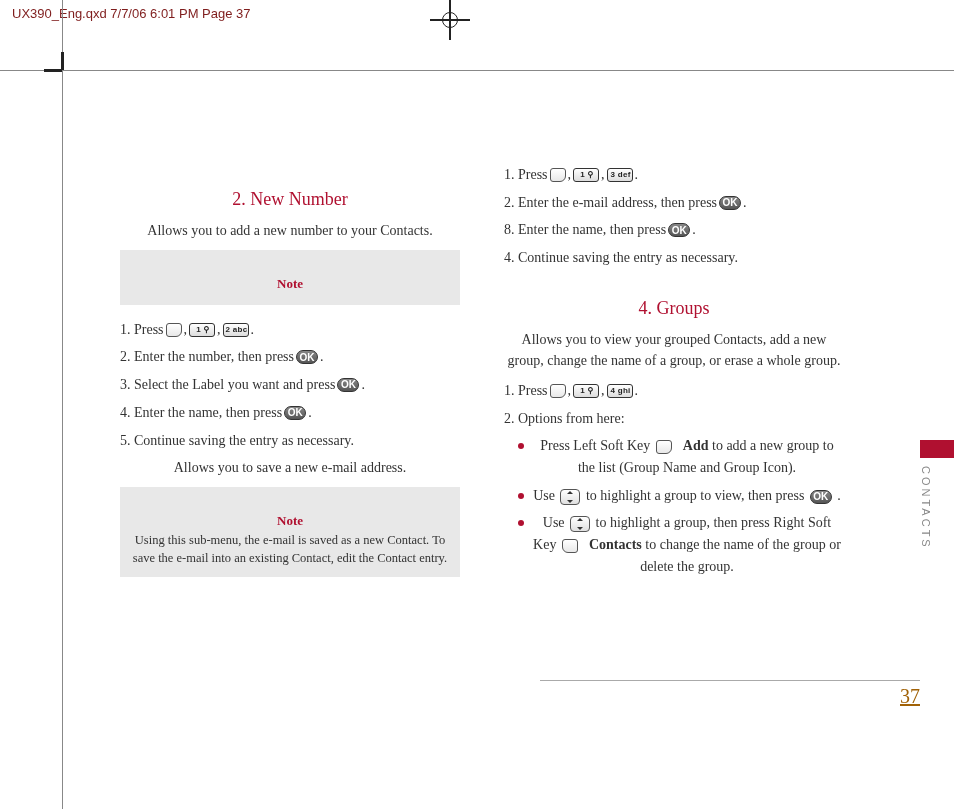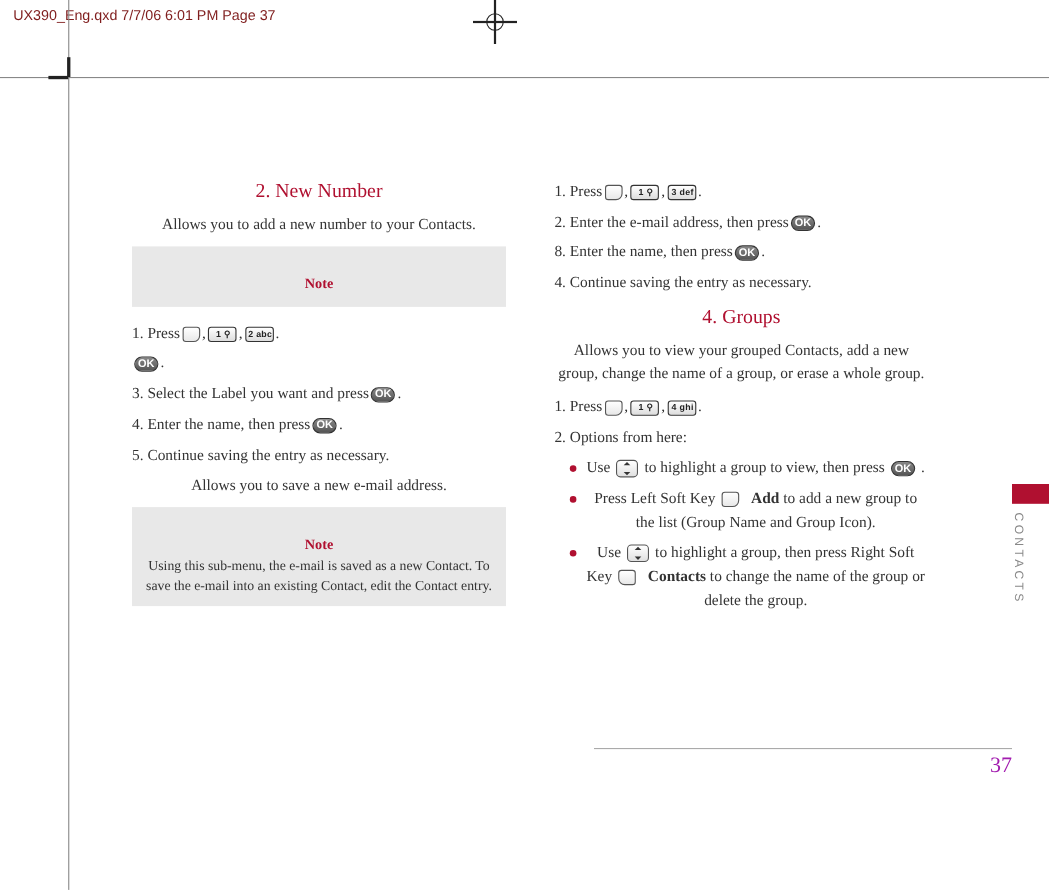--- a/index.html
+++ b/index.html
@@ -59,21 +59,21 @@
     width: 340px;
     font-size: 14px;
     line-height: 1.55;
     color: #333;
     text-align: center;
   }
   .h-section {
     color: #b01030;
     font-size: 18px;
     font-weight: 500;
-    margin-top: 0;
+    margin-top: 26px;
     margin-bottom: 6px;
     font-family: Georgia, serif;
   }
   .intro { margin-bottom: 8px; }
   .notebox {
     background: #e8e8e8;
     padding: 25px 10px 10px 10px;
     margin: 8px 0 14px 0;
     font-size: 12.5px;
     line-height: 1.4;
@@ -149,26 +149,27 @@
     color: #888;
     text-align: center;
     margin-top: 8px;
     height: 84px;
   }
   .pgnum {
     position: absolute;
     right: 34px;
     top: 680px;
     font-size: 20px;
-    color: #a21caf;
+    color: #a16207;
     font-family: Georgia, serif;
     border-top: 1px solid #aaa;
     width: 380px;
     text-align: right;
     padding-top: 4px;
+    text-decoration: underline;
   }
   .gap { display:inline-block; width:2px; }
 </style>
 </head>
 <body>
 
 <div class="crop-header">UX390_Eng.qxd  7/7/06  6:01 PM  Page 37</div>
 <div class="reg-mark">
     <div class="reg-circle"></div>
   </div>
@@ -191,20 +192,21 @@
       <span>1. Press </span>
       <span class="icon icon-softkey"></span>
       <span>, </span>
       <span class="icon icon-key">1 ⚲</span>
       <span>, </span>
       <span class="icon icon-key">2 abc</span>
       <span>.</span>
     </div>
 
     <div class="step">
+      <span>2. Enter the number, then press </span>
       <span class="icon icon-ok">OK</span>
       <span>.</span>
     </div>
 
     <div class="step">
       <span>3. Select the Label you want and press </span>
       <span class="icon icon-ok">OK</span>
       <span>.</span>
     </div>
 
@@ -262,41 +264,41 @@
       <span class="icon icon-softkey"></span>
       <span>, </span>
       <span class="icon icon-key">1 ⚲</span>
       <span>, </span>
       <span class="icon icon-key">4 ghi</span>
       <span>.</span>
     </div>
 
     <div class="step">
       <span>2. Options from here:</span>
+    </div>
+
+    <div class="bullet-item">
+      <span class="bullet-dot"></span>
+      <span class="bullet-body">
+        <span>Press Left Soft Key </span>
+        <span class="icon icon-softkey"></span>
+        <span class="gap"></span>
+        <span class="bold">Add</span>
+        <span> to add a new group to the list (Group Name and Group Icon).</span>
+      </span>
     </div>
 
     <div class="bullet-item">
       <span class="bullet-dot"></span>
       <span class="bullet-body">
         <span>Use </span>
         <span class="icon icon-nav"></span>
         <span> to highlight a group to view, then press </span>
         <span class="icon icon-ok">OK</span>
         <span>.</span>
-      </span>
-    </div>
-
-    <div class="bullet-item">
-      <span class="bullet-dot"></span>
-      <span class="bullet-body">
-        <span>Press Left Soft Key </span>
-        <span class="icon icon-softkey"></span>
-        <span class="gap"></span>
-        <span class="bold">Add</span>
-        <span> to add a new group to the list (Group Name and Group Icon).</span>
       </span>
     </div>
 
     <div class="bullet-item">
       <span class="bullet-dot"></span>
       <span class="bullet-body">
         <span>Use </span>
         <span class="icon icon-nav"></span>
         <span> to highlight a group, then press Right Soft Key </span>
         <span class="icon icon-softkey-r"></span>

